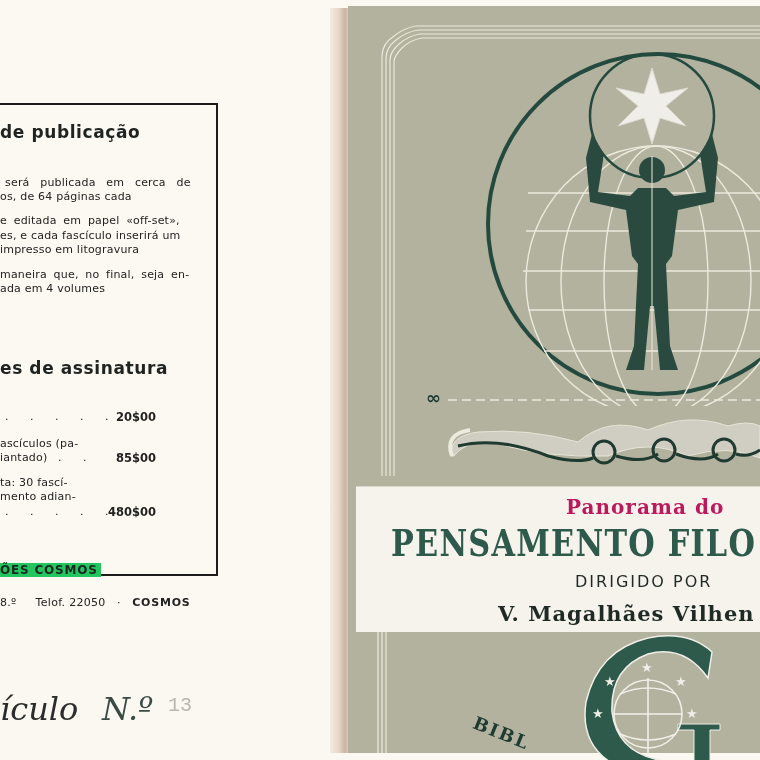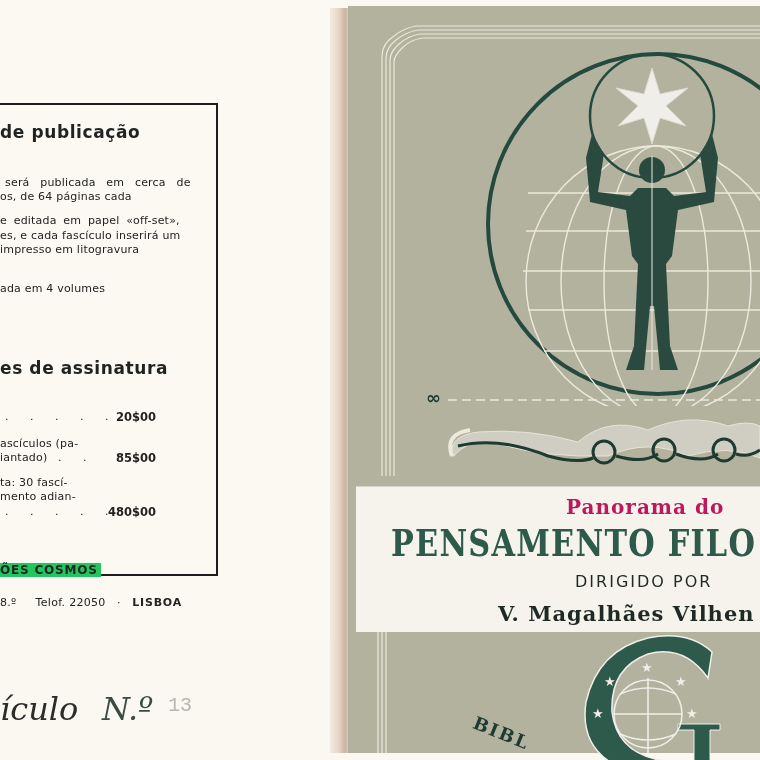--- a/index.html
+++ b/index.html
@@ -92,20 +92,21 @@
 <div class="left-page">
   <div class="info-box"></div>
 
   <div class="sec-title" style="left:0;top:122px;">de publicação</div>
 
   <div class="body-line" style="left:5px;top:176px;word-spacing:7px;">será publicada em cerca de</div>
   <div class="body-line" style="left:0;top:190px;">os, de 64 páginas cada</div>
   <div class="body-line" style="left:0;top:214px;word-spacing:3px;">e editada em papel «off-set»,</div>
   <div class="body-line" style="left:0;top:229px;">es, e cada fascículo inserirá um</div>
   <div class="body-line" style="left:0;top:243px;">impresso em litogravura</div>
+  <div class="body-line" style="left:0;top:268px;word-spacing:3px;">maneira que, no final, seja en-</div>
   <div class="body-line" style="left:0;top:282px;">ada em 4 volumes</div>
 
   <div class="sec-title" style="left:0;top:358px;">es de assinatura</div>
 
   <div class="dots" style="left:5px;top:410px;">. . . . .</div>
   <div class="price-line" style="left:116px;top:410px;">20$00</div>
 
   <div class="body-line" style="left:0;top:437px;">ascículos (pa-</div>
   <div class="body-line" style="left:0;top:451px;text-align:center;">iantado)</div>
   <div class="dots" style="left:58px;top:451px;">. .</div>
@@ -118,21 +119,21 @@
 
   <div class="publisher">ÕES COSMOS</div>
 
   <div class="address">
     <span>8.º</span>
     &nbsp;&nbsp;&nbsp;
     <span>Telof. 22050</span>
     &nbsp;
     <span>·</span>
     &nbsp;
-    <b>LISBOA</b>
+    <b>COSMOS</b>
   </div>
 
   <div class="fasc">ículo</div>
   <div class="num-label">N.º</div>
   <div class="num-value">13</div>
 </div>
 
 <div class="spine"></div>
 
 <div class="cover">

